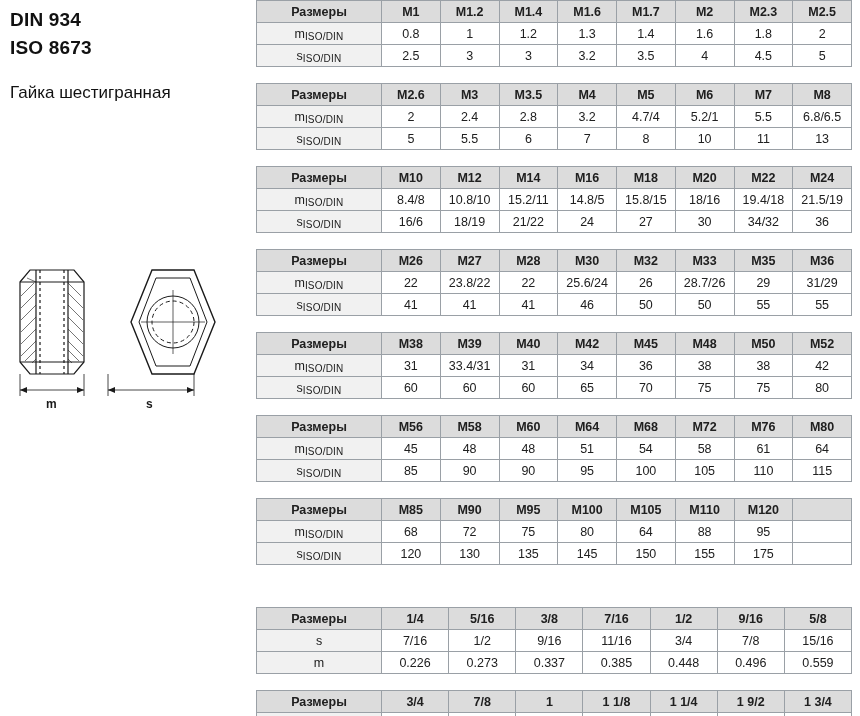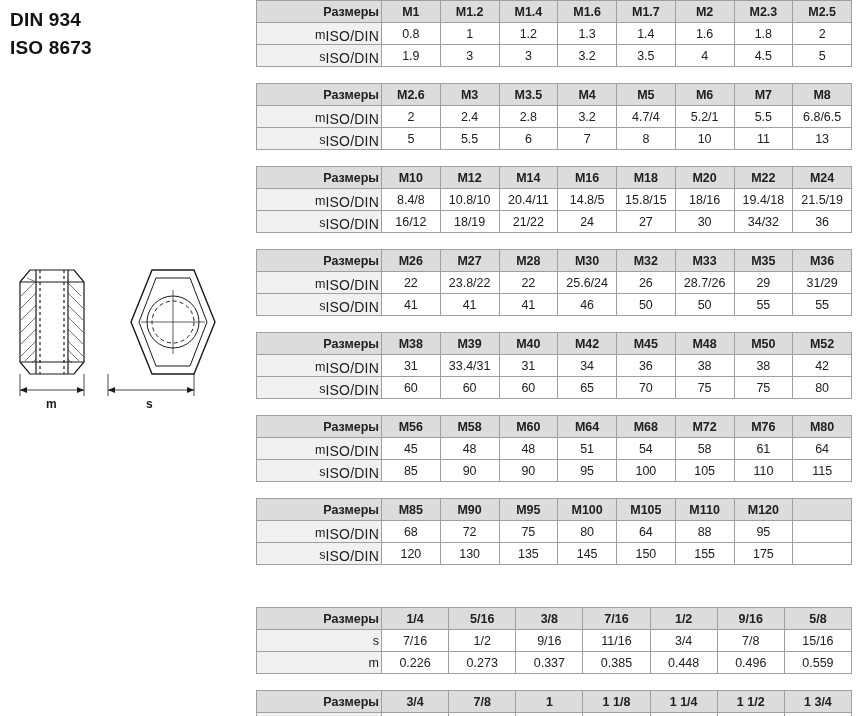--- a/index.html
+++ b/index.html
@@ -81,46 +81,47 @@
     background: #dcdcdc;
     font-weight: bold;
     font-size: 12.5px;
   }
   table.dim tr.head td.lbl {
     background: #dcdcdc;
   }
   table.dim td.lbl {
     background: #f1f1f1;
     width: 120px;
-    text-align: right;
+    text-align: center;
     font-size: 12.5px;
   }
   table.dim td.empty {
     background: #ffffff;
     border: 1px solid #9aa0a6;
   }
   sub.iso {
-    font-size: 14px;
+    font-size: 10px;
     vertical-align: baseline;
     position: relative;
     top: 2px;
     letter-spacing: 0.2px;
   }
   .spacer-imp { height: 26px; }
 </style>
 </head>
 <body>
 
 <div class="page">
 
   <div class="left">
     <ul class="std-list">
       <li>DIN 934</li>
       <li>ISO 8673</li>
     </ul>
+    <div class="part-name">Гайка шестигранная</div>
   </div>
 
   <div class="drawing">
     <svg width="230" height="165" viewBox="0 0 230 165">
 
       <g stroke="#1a1a1a" fill="none" stroke-width="1.2">
 
         <path d="M12,34 L22,22 L66,22 L76,34 L76,114 L66,126 L22,126 L12,114 Z"></path>
 
         <line x1="12" y1="34" x2="76" y2="34"></line>
@@ -211,21 +212,21 @@
         <td>1</td>
         <td>1.2</td>
         <td>1.3</td>
         <td>1.4</td>
         <td>1.6</td>
         <td>1.8</td>
         <td>2</td>
       </tr>
       <tr>
         <td class="lbl">s<sub class="iso">ISO/DIN</sub></td>
-        <td>1.9</td>
+        <td>2.5</td>
         <td>3</td>
         <td>3</td>
         <td>3.2</td>
         <td>3.5</td>
         <td>4</td>
         <td>4.5</td>
         <td>5</td>
       </tr>
     </tbody>
       </table>
@@ -278,30 +279,30 @@
         <td>M16</td>
         <td>M18</td>
         <td>M20</td>
         <td>M22</td>
         <td>M24</td>
       </tr>
       <tr>
         <td class="lbl">m<sub class="iso">ISO/DIN</sub></td>
         <td>8.4/8</td>
         <td>10.8/10</td>
-        <td>20.4/11</td>
+        <td>15.2/11</td>
         <td>14.8/5</td>
         <td>15.8/15</td>
         <td>18/16</td>
         <td>19.4/18</td>
         <td>21.5/19</td>
       </tr>
       <tr>
         <td class="lbl">s<sub class="iso">ISO/DIN</sub></td>
-        <td>16/12</td>
+        <td>16/6</td>
         <td>18/19</td>
         <td>21/22</td>
         <td>24</td>
         <td>27</td>
         <td>30</td>
         <td>34/32</td>
         <td>36</td>
       </tr>
     </tbody>
       </table>
@@ -497,21 +498,21 @@
 
     <table class="dim">
       <tbody>
           <tr class="head">
         <td class="lbl">Размеры</td>
         <td>3/4</td>
         <td>7/8</td>
         <td>1</td>
         <td>1 1/8</td>
         <td>1 1/4</td>
-        <td>1 1/2</td>
+        <td>1 9/2</td>
         <td>1 3/4</td>
       </tr>
       <tr>
         <td class="lbl">s</td>
         <td>1 1/8</td>
         <td>1 5/16</td>
         <td>1 1/2</td>
         <td>1 11/16</td>
         <td>1 7/8</td>
         <td>2 1/4</td>

